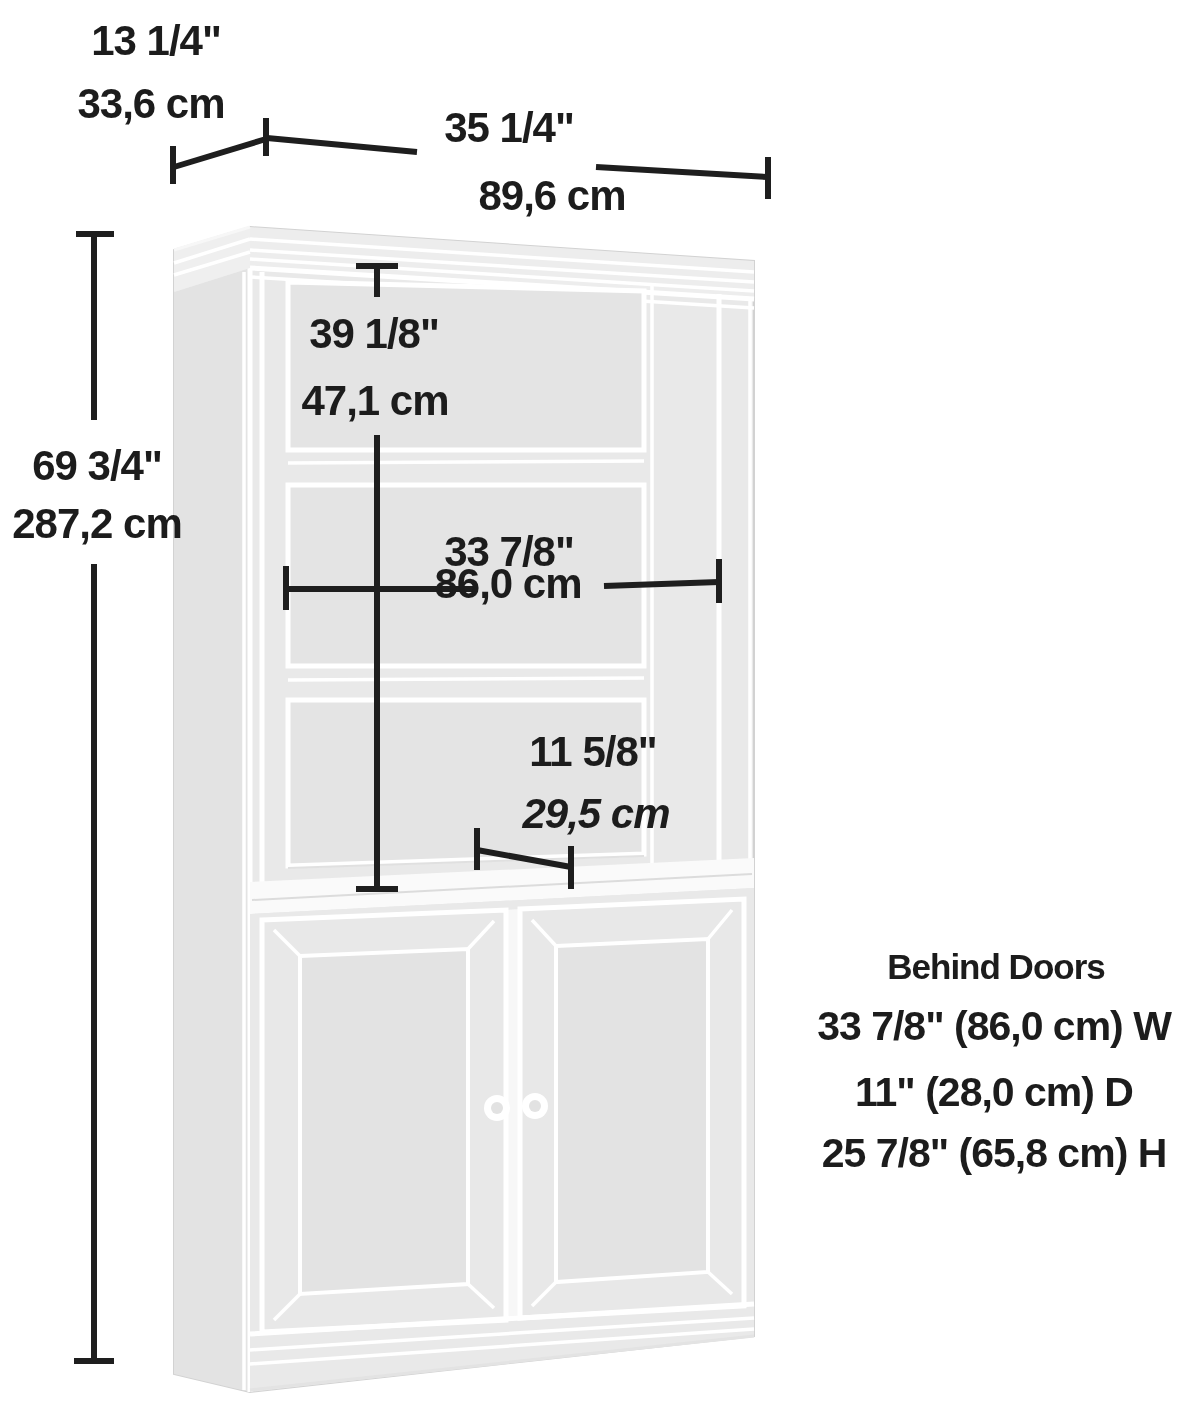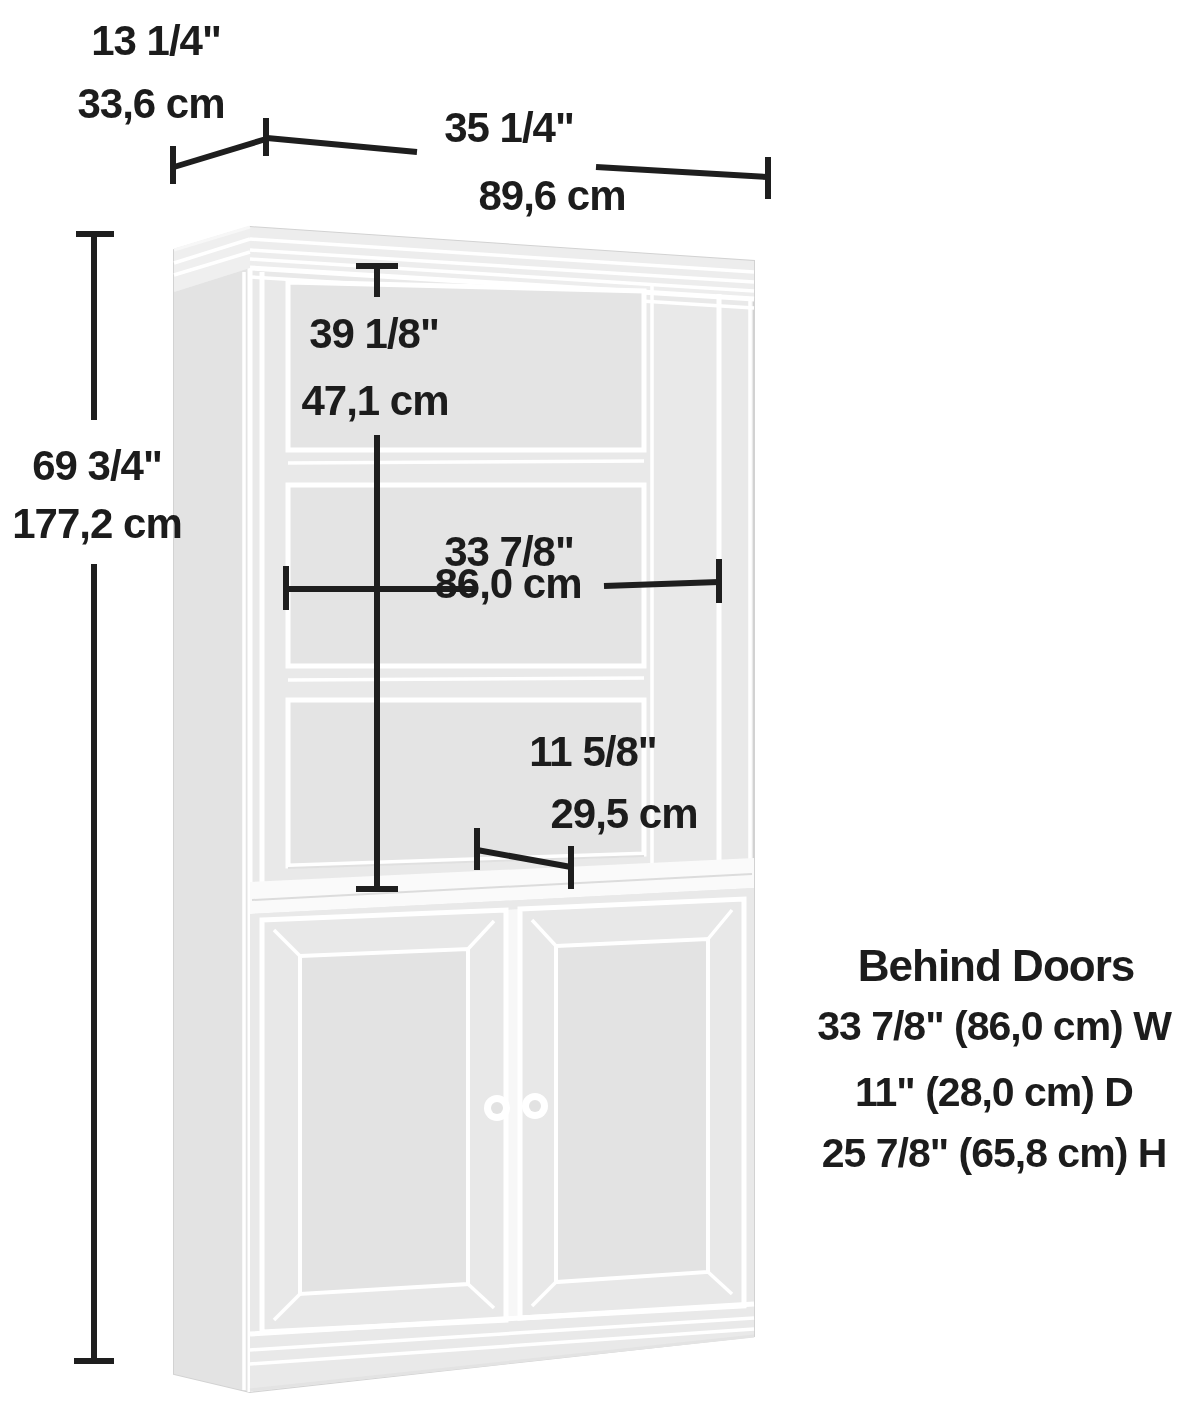--- a/index.html
+++ b/index.html
@@ -14,21 +14,21 @@
   .dim{
     position:absolute;
     transform:translate(-50%,-50%);
     font-size:42px;
     font-weight:700;
     color:#1c1c1c;
     letter-spacing:-1px;
     white-space:nowrap;
     line-height:1;
   }
-  .bd-title{font-size:44px;}
+  .bd-title{font-size:35px;}
   .bd-line{font-size:41px;}
   
   .wline{stroke:#ffffff;stroke-width:5;fill:none;}
   .wline-thin{stroke:#ffffff;stroke-width:3.5;fill:none;}
   .dimline{stroke:#1e1e1e;stroke-width:6;fill:none;stroke-linecap:butt;}
 </style>
 </head>
 <body>
 
 <div id="stage">
@@ -162,30 +162,30 @@
     </g>
   </svg>
 
   <div class="dim" style="left:156px;top:41px;">13 1/4"</div>
   <div class="dim" style="left:151px;top:104px;">33,6 cm</div>
 
   <div class="dim" style="left:509px;top:128px;">35 1/4"</div>
   <div class="dim" style="left:507px;top:196px;margin-left:45px;">89,6 cm</div>
 
   <div class="dim" style="left:97px;top:466px;">69 3/4"</div>
-  <div class="dim" style="left:97px;top:524px;">177,2 cm</div>
+  <div class="dim" style="left:97px;top:524px;">287,2 cm</div>
 
   <div class="dim" style="left:374px;top:334px;">39 1/8"</div>
   <div class="dim" style="left:375px;top:401px;">47,1 cm</div>
 
   <div class="dim" style="left:509px;top:552px;">33 7/8"</div>
   <div class="dim" style="left:508px;top:584px;">86,0 cm</div>
 
   <div class="dim" style="left:593px;top:752px;">11 5/8"</div>
-  <div class="dim" style="left:624px;top:814px;">29,5 cm</div>
+  <div class="dim" style="left:596px;top:814px;font-style:italic;">29,5 cm</div>
 
   <div>
     <div class="dim bd-title" style="left:996px;top:966px;">Behind Doors</div>
     <div class="dim bd-line" style="left:994px;top:1026px;">33 7/8" (86,0 cm) W</div>
     <div class="dim bd-line" style="left:994px;top:1092px;">11" (28,0 cm) D</div>
     <div class="dim bd-line" style="left:994px;top:1153px;">25 7/8" (65,8 cm) H</div>
   </div>
 
 </div>
 

